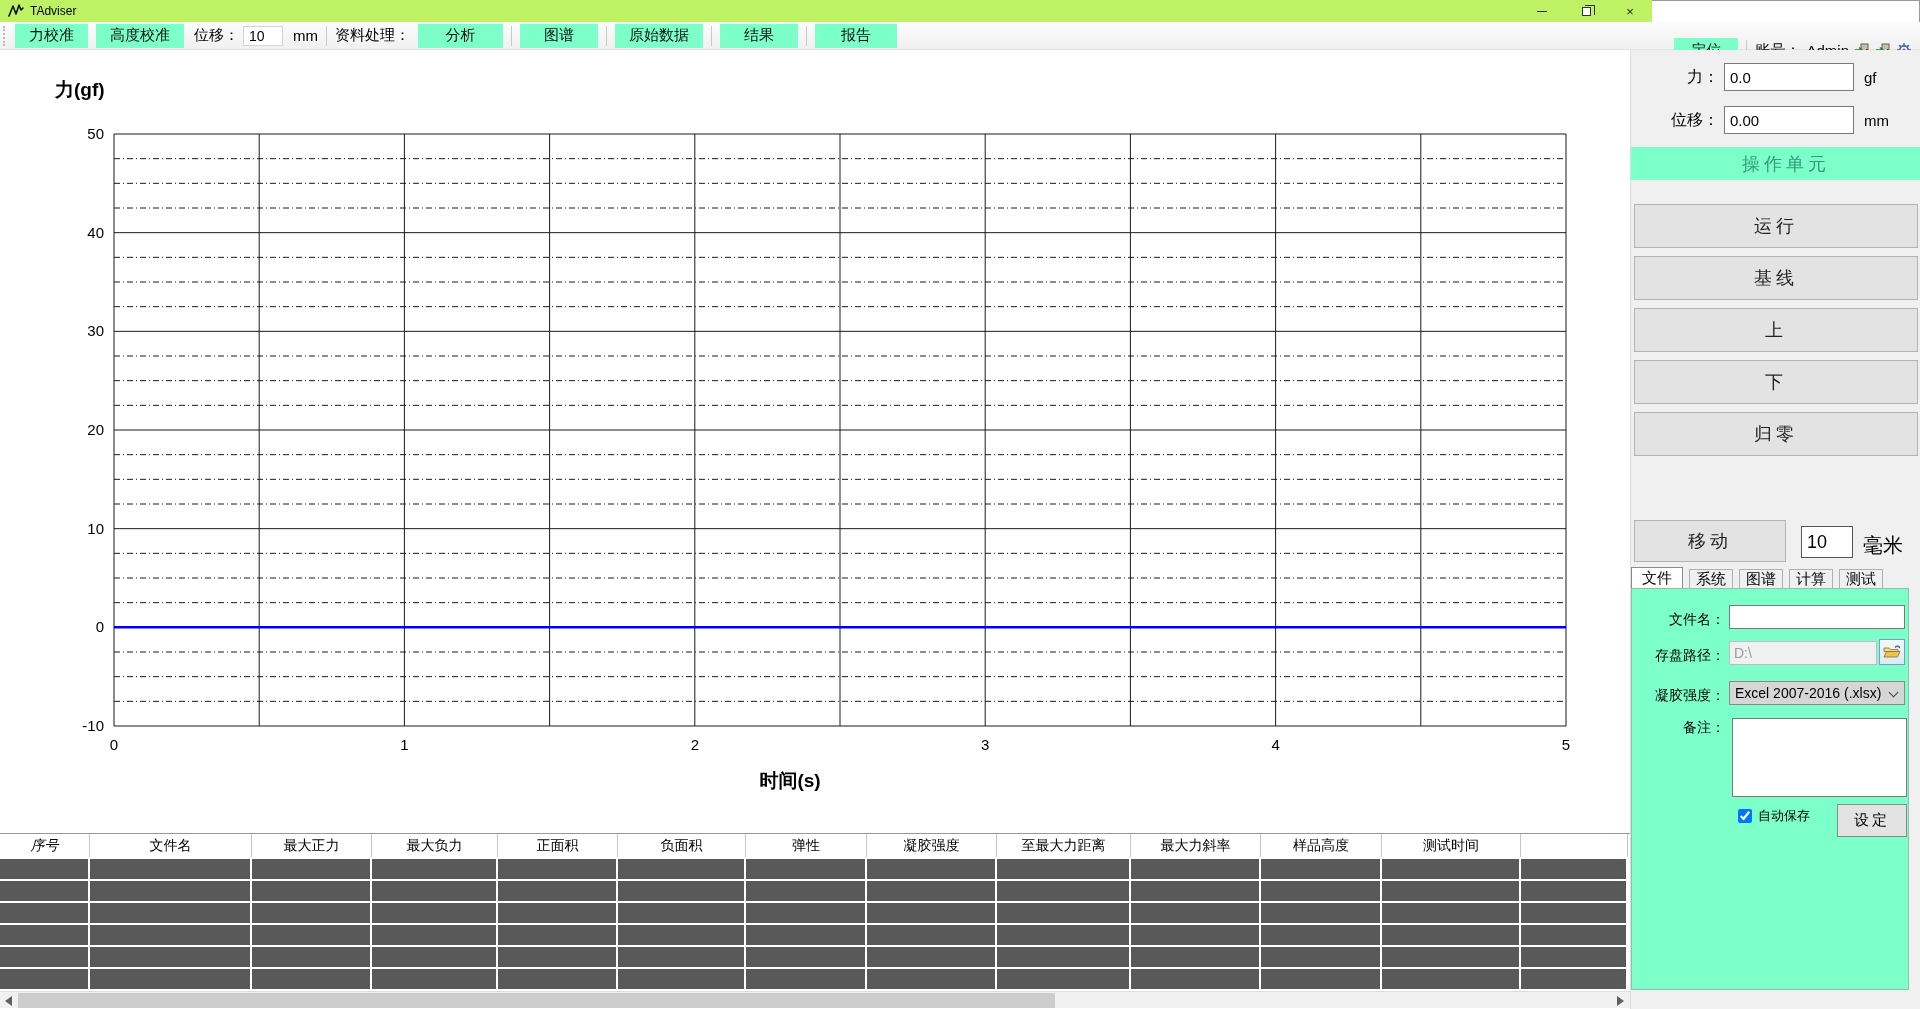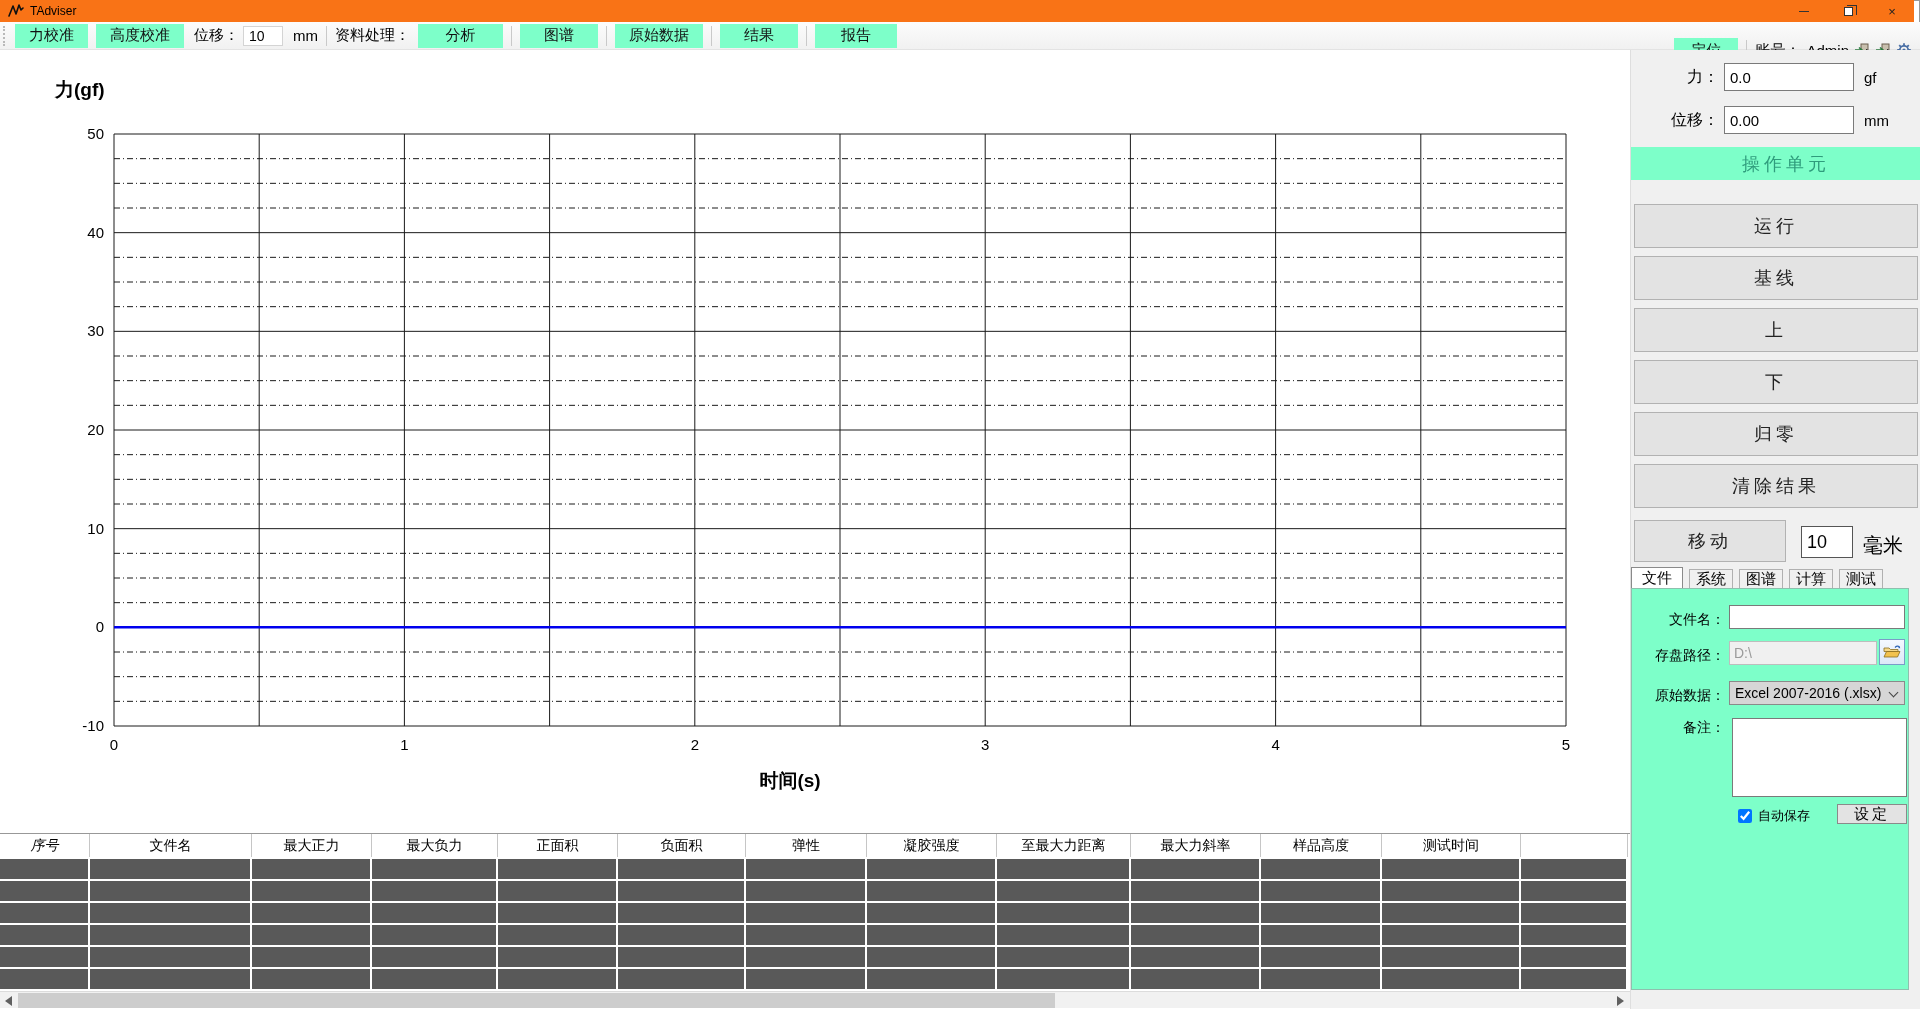--- a/index.html
+++ b/index.html
@@ -2,21 +2,21 @@
 <html><head>
 <meta charset="utf-8">
 <style>
   * { margin:0; padding:0; box-sizing:border-box; }
   html,body { width:1920px; height:1009px; overflow:hidden; }
   body { font-family:"Liberation Sans", sans-serif; background:#fff; color:#000; }
   .app { position:relative; width:1920px; height:1009px; background:#fff;
          box-shadow:inset 0 0 0 1px #999; }
 
   
-  .titlebar { position:absolute; left:0; top:0; width:1914px; height:22px; background:#f97316; }
+  .titlebar { position:absolute; left:0; top:0; width:1652px; height:22px; background:#bef264; }
   .title-logo { position:absolute; left:8px; top:3px; width:16px; height:16px; }
   .title-text { position:absolute; left:30px; top:4px; font-size:12px; color:#000; }
   .win-btn { position:absolute; top:0; width:44px; height:22px; display:flex; align-items:center; justify-content:center; color:#222; font-size:13px; }
   .wb-min { right:88px; } .wb-max { right:44px; } .wb-close { right:0; }
   .restore-glyph { width:9px; height:9px; border:1px solid #333; position:relative; background:#fff; }
   .restore-glyph:before { content:""; position:absolute; left:2px; top:-3px; width:9px; height:9px; border:1px solid #333; border-left:none; border-bottom:none; }
   .min-glyph { width:10px; height:1px; background:#333; }
 
   
   .toolbar { position:absolute; left:0; top:22px; width:1920px; height:28px;
@@ -79,21 +79,21 @@
   .path-input { width:148px; color:#9a9a9a; background:#f0f0f0; border:1px solid #bdbdbd; }
   .folder-btn { width:26px; height:26px; margin-left:2px; background:linear-gradient(#f4f8ff,#dde8f7); border:1px solid #7a9cc8;
                 display:flex; align-items:center; justify-content:center; }
   .select { width:176px; height:24px; margin-left:4px; background:#d6d6d6; border:1px solid #8a8a8a; display:flex; align-items:center;
             font-size:14px; padding-left:5px; position:relative; }
   .chev { position:absolute; right:7px; top:7px; width:7px; height:7px; border-right:1px solid #444; border-bottom:1px solid #444; transform:rotate(45deg); }
   .note-area { position:absolute; left:100px; top:667px; width:175px; height:79px; border:1px solid #7a7a7a; background:#fff; resize:none; font-family:inherit; font-size:13px; }
   .auto-row { position:absolute; left:0; top:753px; width:278px; height:24px; display:flex; align-items:center; }
   .auto-row input { width:14px; height:14px; margin-left:106px; }
   .auto-label { font-size:13px; margin-left:6px; }
-  .set-btn { position:absolute; right:3px; top:0; width:70px; height:20px; background:#e3e3e3; border:1px solid #8a8a8a;
+  .set-btn { position:absolute; right:3px; top:0; width:70px; height:33px; background:#e3e3e3; border:1px solid #8a8a8a;
              display:flex; align-items:center; justify-content:center; font-size:15px; font-family:"DejaVu Serif", serif; letter-spacing:3px; }
 </style>
 </head>
 <body>
 
 <div class="app">
 
   <div class="titlebar">
     <svg class="title-logo" viewBox="0 0 16 16">
       <polyline points="1,13 5,3 8,11 11,2 13,7 15,5" fill="none" stroke="#111" stroke-width="1.6" stroke-linejoin="round" stroke-linecap="round"></polyline>
@@ -345,21 +345,20 @@
       <input class="stat-input" value="0.00" style="">
       <span class="stat-unit">mm</span>
     </div>
 
     <div class="big-btn unit-btn" style="top:97px">操作单元</div>
     <div class="big-btn" style="top:154px">运行</div>
     <div class="big-btn" style="top:206px">基线</div>
     <div class="big-btn" style="top:258px">上</div>
     <div class="big-btn" style="top:310px">下</div>
     <div class="big-btn" style="top:362px">归零</div>
-    <div class="big-btn" style="top:414px">清除结果</div>
 
     <div class="big-btn move-btn" style="top:470px;height:42px">移动</div>
     <input class="move-input" style="top: 476px;" value="10">
     <span class="move-unit" style="top:482px">毫米</span>
 
     <div class="tabstrip" id="tabstrip">
         <div class="tab active">文件</div>
         <div class="tab">系统</div>
         <div class="tab">图谱</div>
         <div class="tab">计算</div>
@@ -377,21 +376,21 @@
         <div class="folder-btn">
           <svg width="18" height="16" viewBox="0 0 18 16">
             <path d="M1 4 h5 l1.5 1.5 H15 v2 H1z" fill="#f6d98a" stroke="#8a6d1f" stroke-width="0.8"></path>
             <path d="M1 13 L3.5 7.5 H17 L14.5 13z" fill="#f2c24e" stroke="#8a6d1f" stroke-width="0.8"></path>
             <path d="M12 3.5 c2-2 4-1.5 4.5 0" fill="none" stroke="#2b62b5" stroke-width="1.2"></path>
             <path d="M16.8 2.2 l0.4 2 -2 -0.3z" fill="#2b62b5"></path>
           </svg>
         </div>
       </div>
       <div class="form-row" style="top:92px">
-        <span class="form-label">原始数据：</span>
+        <span class="form-label">凝胶强度：</span>
         <div class="select">
           <span>Excel 2007-2016 (.xlsx)</span>
           <span class="chev"></span>
         </div>
       </div>
       <div class="form-row" style="top:130px;align-items:flex-start">
         <span class="form-label">备注：</span>
       </div>
       <textarea class="note-area" style="top: 129px; position: absolute;"></textarea>
       <div class="auto-row" style="top:215px">

